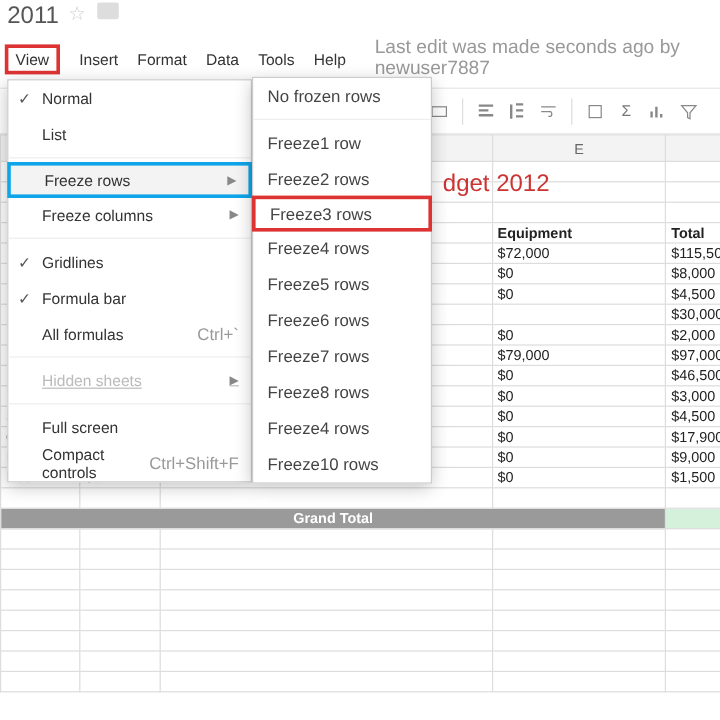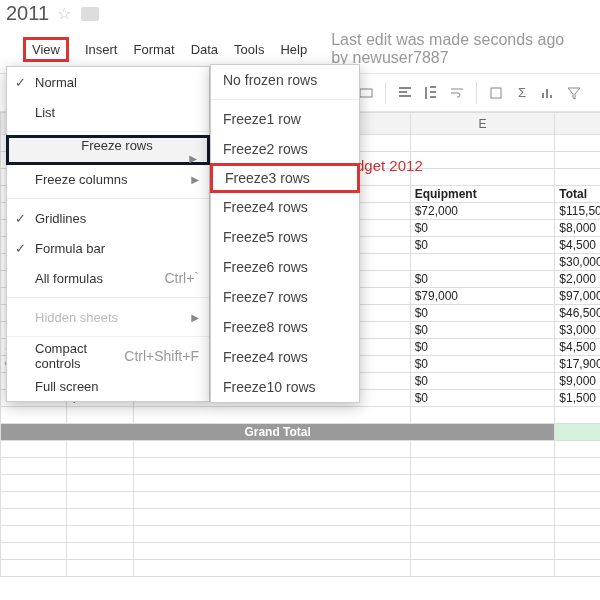--- a/index.html
+++ b/index.html
@@ -5,30 +5,30 @@
   * { box-sizing: border-box; margin: 0; padding: 0; }
   body {
     font-family: Arial, Helvetica, sans-serif;
     font-size: 13px;
     width: 600px; height: 600px;
     overflow: hidden;
     background: #fff;
     color: #444;
   }
   .titlebar {
-    display: flex; align-items: center;
+    display: flex; 
     padding: 2px 6px;
     font-size: 20px;
     color: #555;
   }
   .titlebar .star { color: #ccc; margin-left: 8px; font-size: 16px; }
   .titlebar .folder { margin-left: 10px; width: 18px; height: 14px; background: #ddd; border-radius: 2px; }
   .menubar {
     display: flex; align-items: center;
-    padding: 4px 6px 6px 23px;
+    padding: 4px 6px 6px 4px;
     font-size: 13px;
     color: #333;
     border-bottom: 1px solid #e5e5e5;
   }
   .menubar .item { margin-right: 16px; }
   .menubar .item.lastedit { color: #999; font-size: 16px; margin-left: 8px; }
   .highlight-view { border: 3px solid #d33; padding: 2px 6px; margin-right: 16px; }
   .toolbar {
     display: flex; align-items: center;
     height: 38px;
@@ -57,21 +57,21 @@
     font-weight: normal;
     min-width: 110px;
   }
   table.grid th.colhead.small { min-width: 50px; }
   table.grid td {
     border: 1px solid #ddd;
     height: 17px;
     padding: 0 4px;
     white-space: nowrap;
   }
-  .sheet-title { color: #c33; font-size: 15px; position:absolute; left:356px; top:30px;margin-top:15px; }
+  .sheet-title { color: #c33; font-size: 20px; position:absolute; left:369px; top:30px; }
   .data-head td { border: 2px solid #555; font-weight: bold; background:#fff; }
   .data-row td { border: 2px solid #555; background:#fff; }
   .gt-row td { background: #9a9a9a; color:#fff; font-weight:bold; text-align:center; border:2px solid #777;margin-left:12px; }
   .gt-val { background:#d5f0db !important; color:#c33 !important; text-align:right !important; }
   .empty td { border:1px solid #eee; height:17px; }
   
   .viewmenu {
     position: absolute;
     left: 6px; top: 66px;
     width: 204px;
@@ -81,26 +81,26 @@
     z-index: 30;
     font-size: 13px;
   }
   .viewmenu .row {
     display:flex; align-items:center;
     height: 30px;
     padding: 0 10px 0 28px;
     position: relative;
     color:#333;
   }
-  .viewmenu .row.disabled { color:#bbb; }
+  .viewmenu .row.disabled { color:#bbb;text-decoration:underline; }
   .viewmenu .row .check { position:absolute; left:8px; color:#555; }
   .viewmenu .row .arrow { margin-left:auto; color:#888; font-size:10px; }
   .viewmenu .row .shortcut { margin-left:auto; color:#999; font-size:14px; }
   .viewmenu .divider { height:1px; background:#eee; margin:4px 0; }
-  .viewmenu .hl-row { border:3px solid #0f172a; margin:-1px; background:#f3f3f3;flex-direction:column; }
+  .viewmenu .hl-row { border:3px solid #0ea5e9; margin:-1px; background:#f3f3f3; }
   
   .submenu {
     position:absolute;
     left:210px; top:64px;
     width:150px;
     background:#fff;
     border:1px solid #ccc;
     box-shadow: 0 4px 14px rgba(0,0,0,.25);
     z-index:40;
     font-size:14px;
@@ -411,26 +411,26 @@
       <span>All formulas</span>
       <span class="shortcut">Ctrl+`</span>
     </div>
   <div class="divider"></div>
   <div class="row disabled">
       <span>Hidden sheets</span>
       <span class="arrow">▶</span>
     </div>
   <div class="divider"></div>
   <div class="row">
+      <span>Full screen</span>
+    </div>
+  <div class="row">
       <span>Compact controls</span>
       <span class="shortcut">Ctrl+Shift+F</span>
     </div>
-  <div class="row">
-      <span>Full screen</span>
-    </div>
 </div>
 
 <div class="submenu">
   <div class="row">
       <span>No frozen rows</span>
     </div>
   <div class="divider"></div>
   <div class="row">
       <span>Freeze </span>
       <span class="bold-n">1 row</span>

